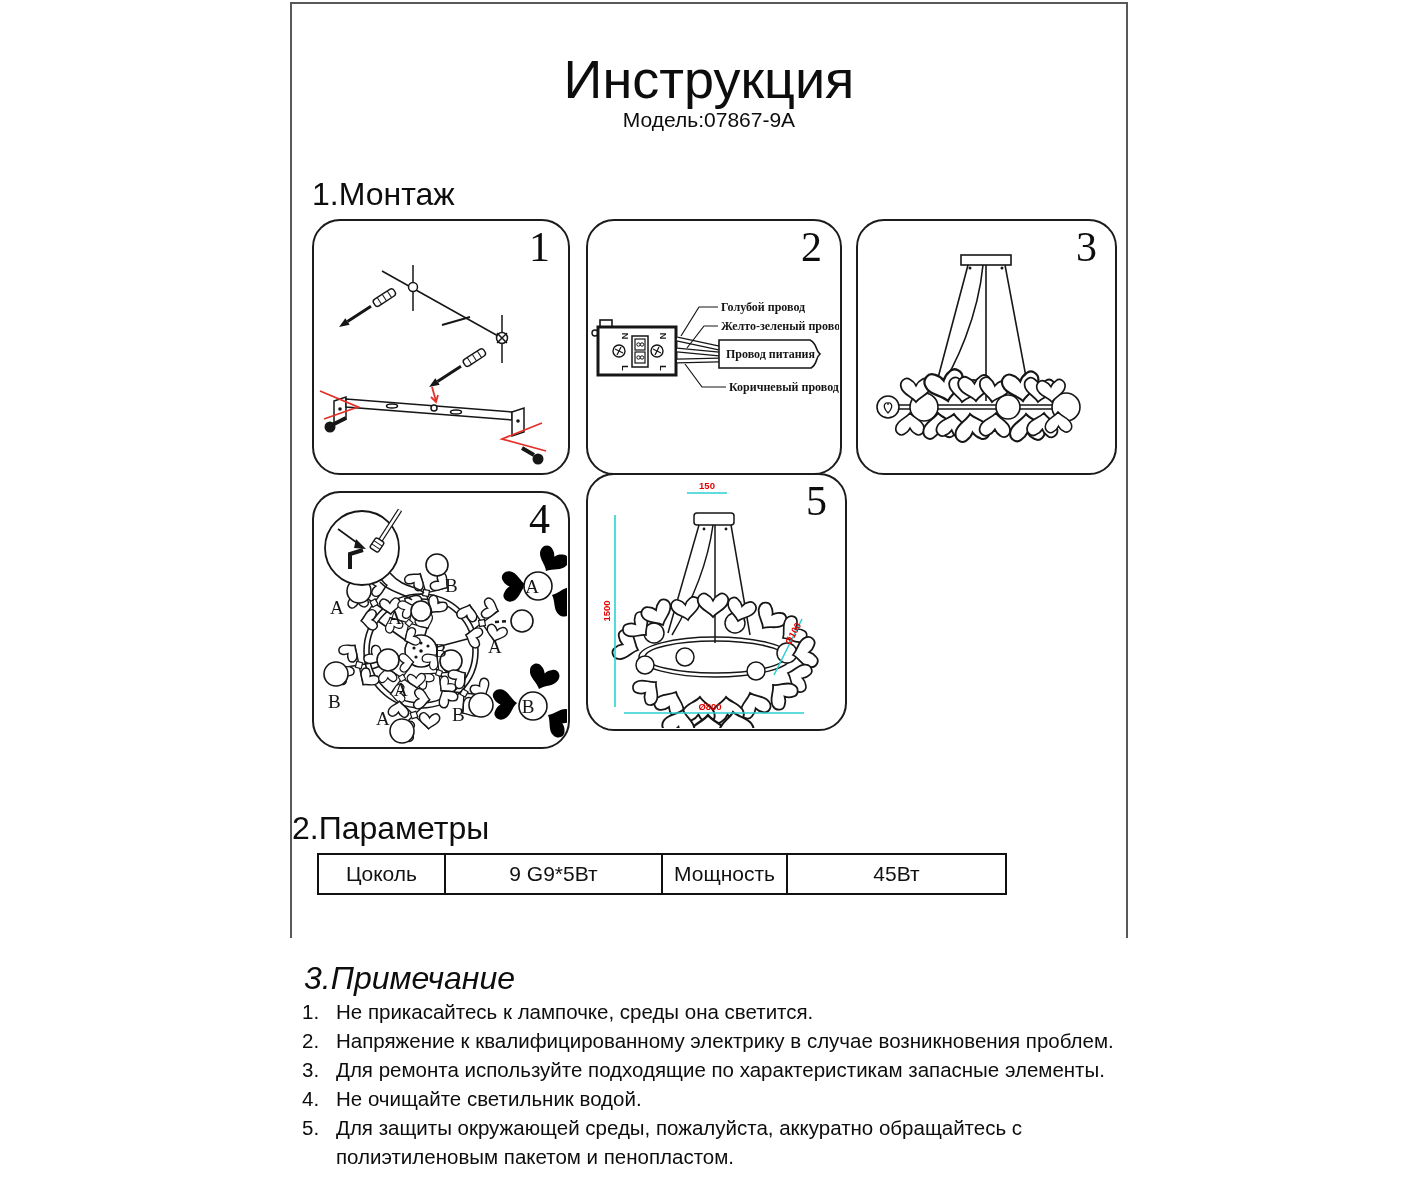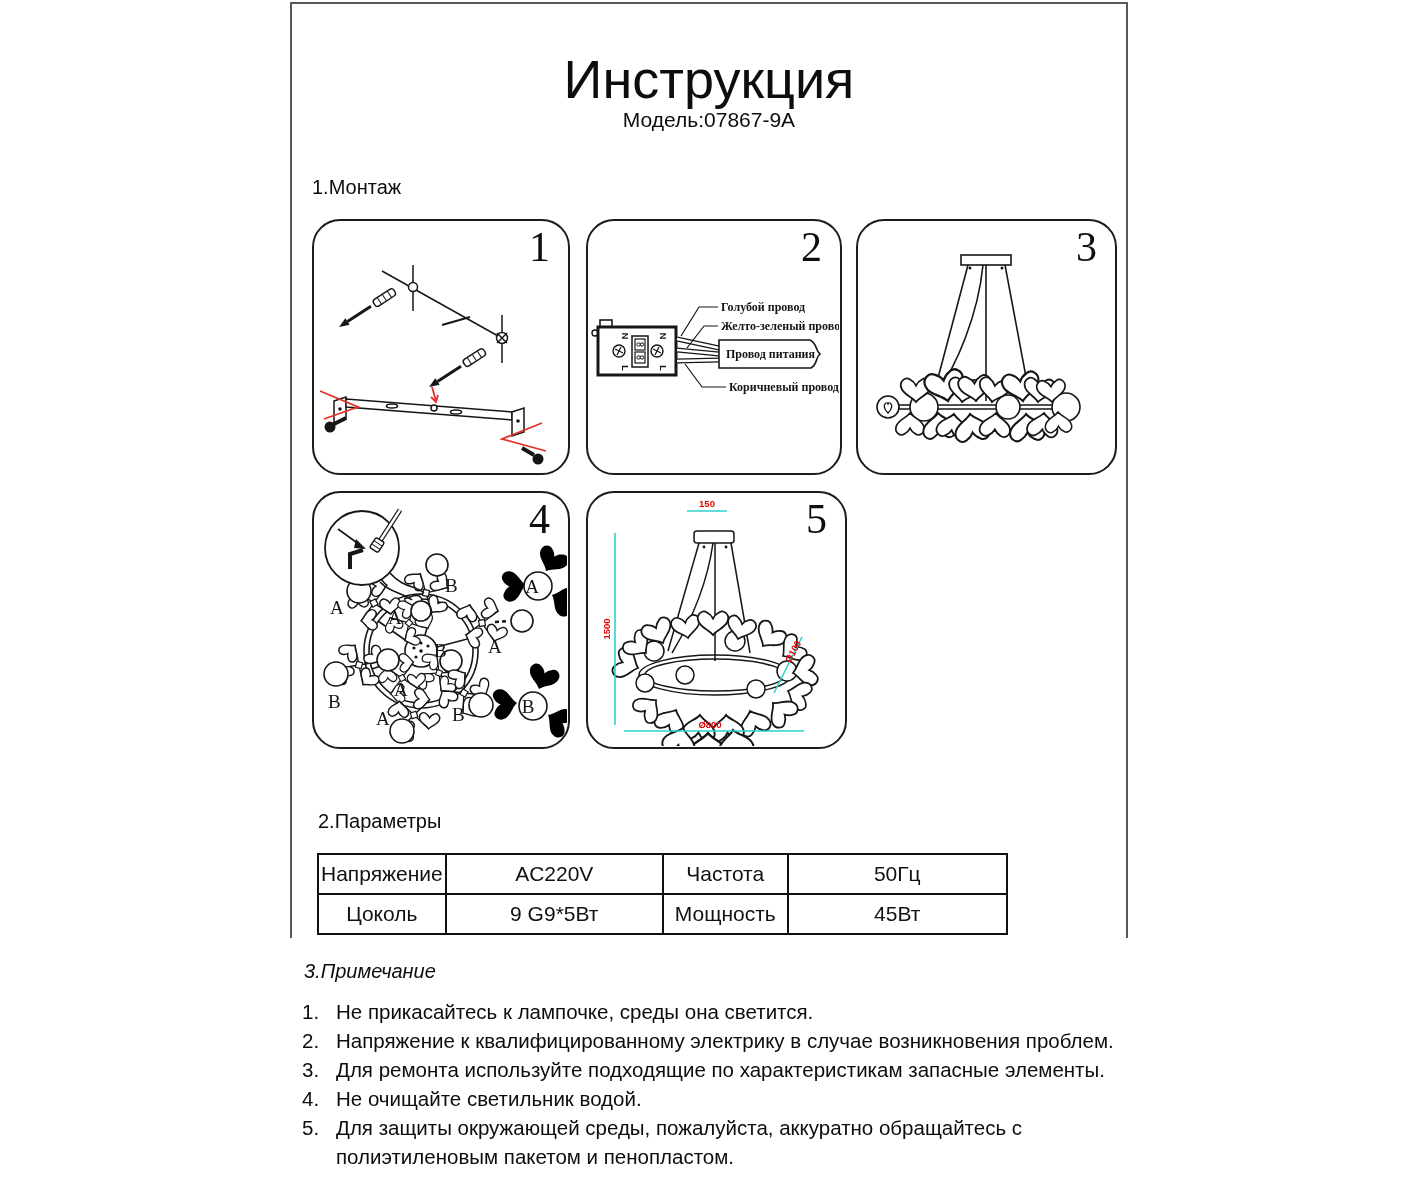--- a/index.html
+++ b/index.html
@@ -9,23 +9,23 @@
     position:relative;overflow:hidden;
   }
   .page{
     position:absolute;left:290px;top:2px;width:838px;height:936px;
     background:#fff;border:2px solid #585858;border-bottom:none;box-sizing:border-box;
   }
   .title{position:absolute;top:44px;left:0;width:100%;text-align:center;
     font-size:54px;letter-spacing:0px;color:#0d0d0d;}
   .model{position:absolute;top:104px;left:0;width:100%;text-align:center;
     font-size:21px;color:#0d0d0d;}
-  .sec{position:absolute;font-size:20px;color:#0d0d0d;}
+  .sec{position:absolute;font-size:32px;color:#0d0d0d;}
   .sec1{left:20px;top:172px;}
-  .sec2{left:26px;top:806px;}
+  .sec2{left:0;top:806px;}
   .sec3{left:12px;top:956px;font-style:italic;}
   .panel{
     position:absolute;background:#fff;border:2.5px solid #1c1c1c;border-radius:28px;
     box-sizing:border-box;overflow:hidden;
   }
   .panel svg{position:absolute;left:0;top:0;}
   .pnum{
     position:absolute;top:2px;right:18px;
     font-family:"Liberation Serif",serif;font-size:42px;color:#0d0d0d;
   }
@@ -293,21 +293,21 @@
         <text class="ab" x="80" y="203">A</text>
         <text class="ab" x="138" y="228">B</text>
         <text class="ab" x="62" y="232">A</text>
         <text class="ab" x="218" y="100" text-anchor="middle">A</text>
         <text class="ab" x="214" y="220" text-anchor="middle">B</text>
       </g>
     </svg>
     <div class="pnum">4</div>
   </div>
 
-  <div class="panel" style="left:294px;top:487px;width:261px;height:258px">
+  <div class="panel" style="left:294px;top:469px;width:261px;height:258px">
     <svg width="256" height="253" viewBox="0 0 256 253">
       <g stroke="#161616" stroke-width="1.5" fill="none">
         <rect x="106" y="38" width="40" height="12" rx="3" fill="#ffffff"></rect>
         <circle cx="116" cy="54" r="1.4" fill="#161616" stroke="none"></circle>
         <circle cx="138" cy="54" r="1.4" fill="#161616" stroke="none"></circle>
         <line x1="111" y1="50" x2="80" y2="158"></line>
         <line x1="143" y1="50" x2="162" y2="160"></line>
         <line x1="127" y1="50" x2="127" y2="168"></line>
         <path d="M125,50 C118,100 96,140 84,160"></path>
         <ellipse cx="127" cy="182" rx="76" ry="20"></ellipse>
@@ -359,26 +359,20 @@
   <div class="sec sec2">2.Параметры</div>
 
   <table class="params">
     <colgroup>
       <col style="width:127px">
         <col style="width:217px">
         <col style="width:125px">
         <col style="width:219px">
     </colgroup>
     <tbody>
-      <tr>
-        <td>Напряжение</td>
-        <td>AC220V</td>
-        <td>Частота</td>
-        <td>50Гц</td>
-      </tr>
       <tr>
         <td>Цоколь</td>
         <td>9 G9*5Вт</td>
         <td>Мощность</td>
         <td>45Вт</td>
       </tr>
     </tbody>
   </table>
 
   <div class="sec sec3">3.Примечание</div>

